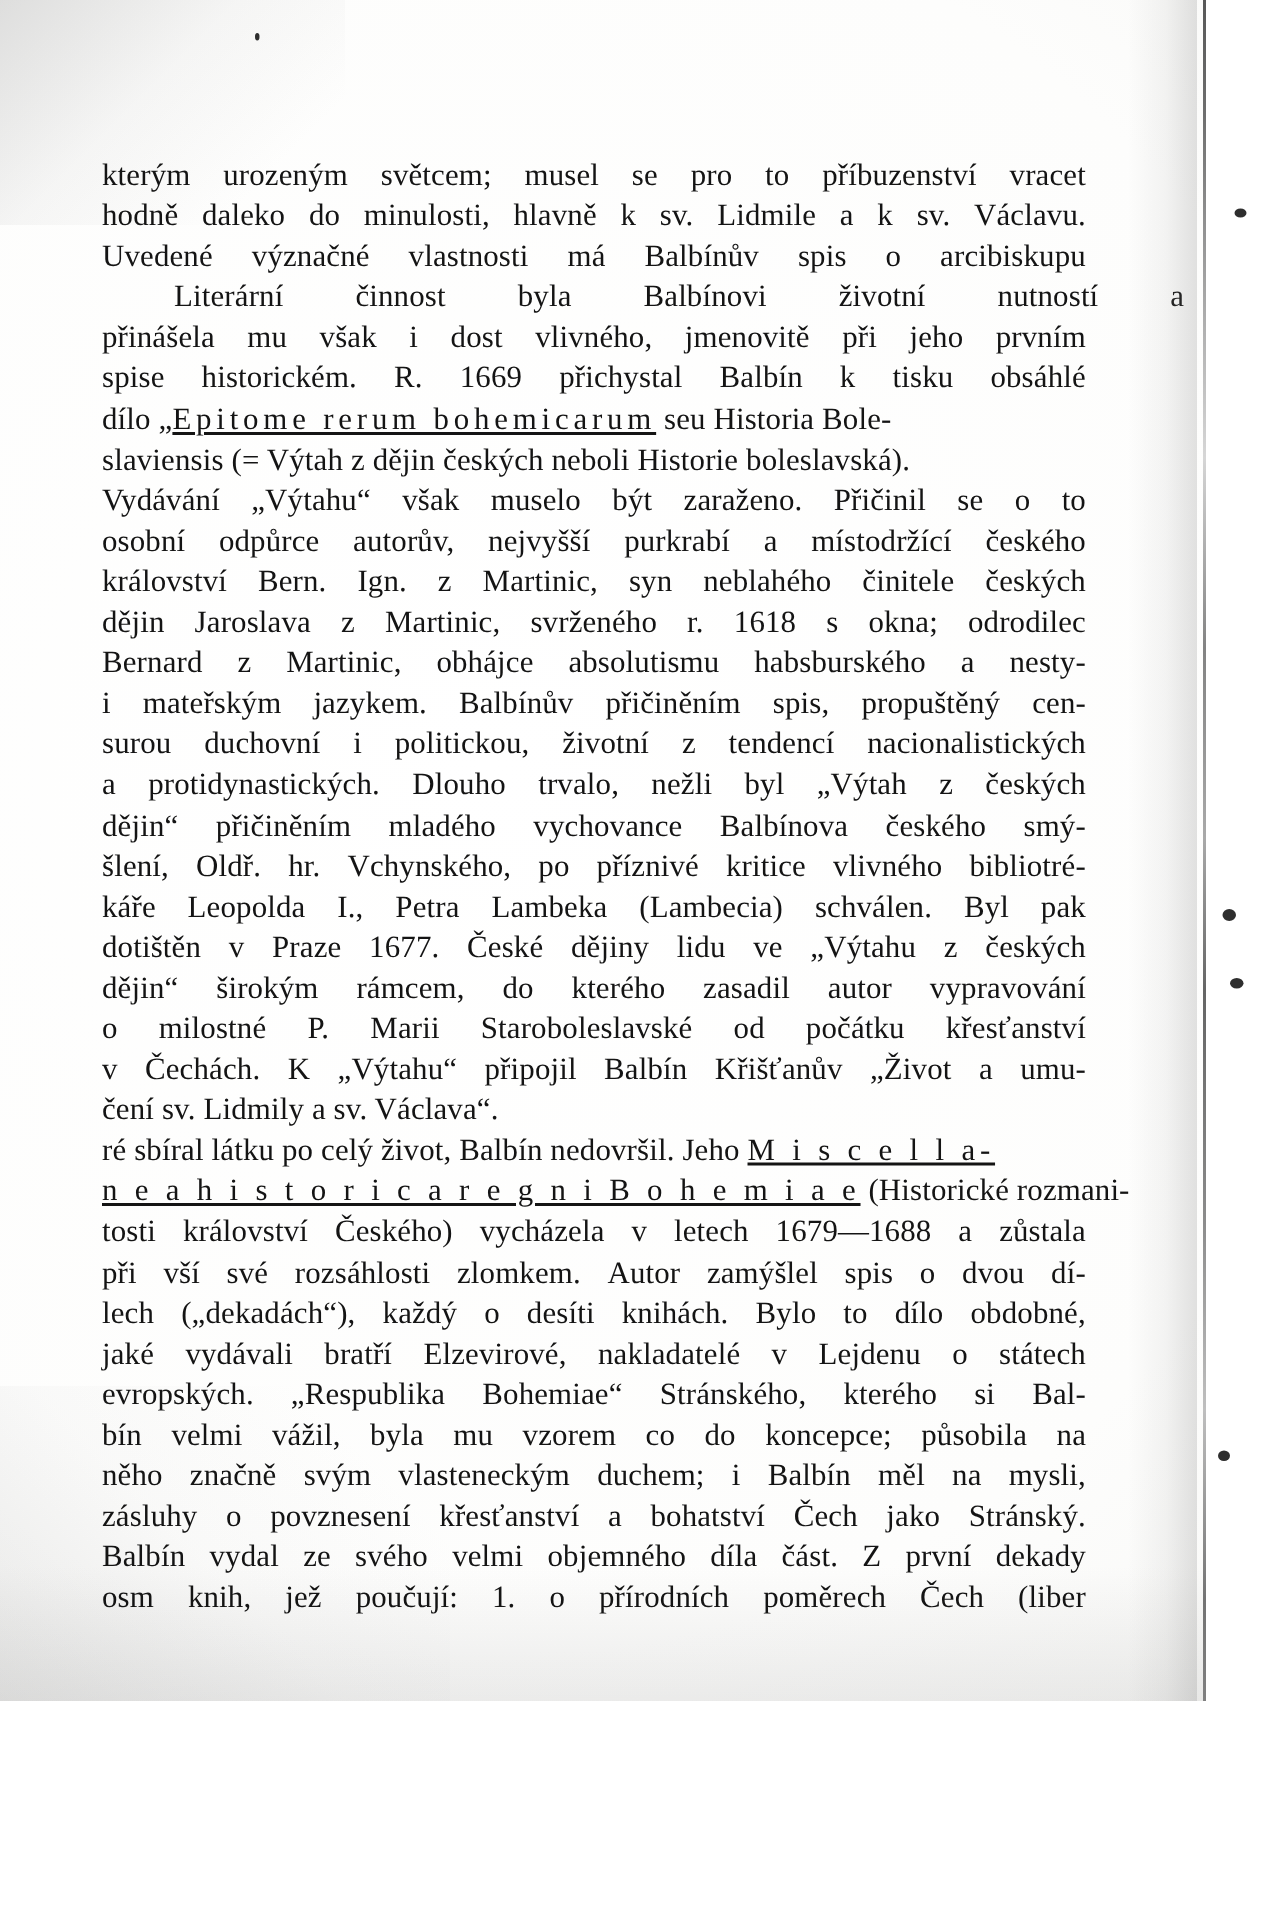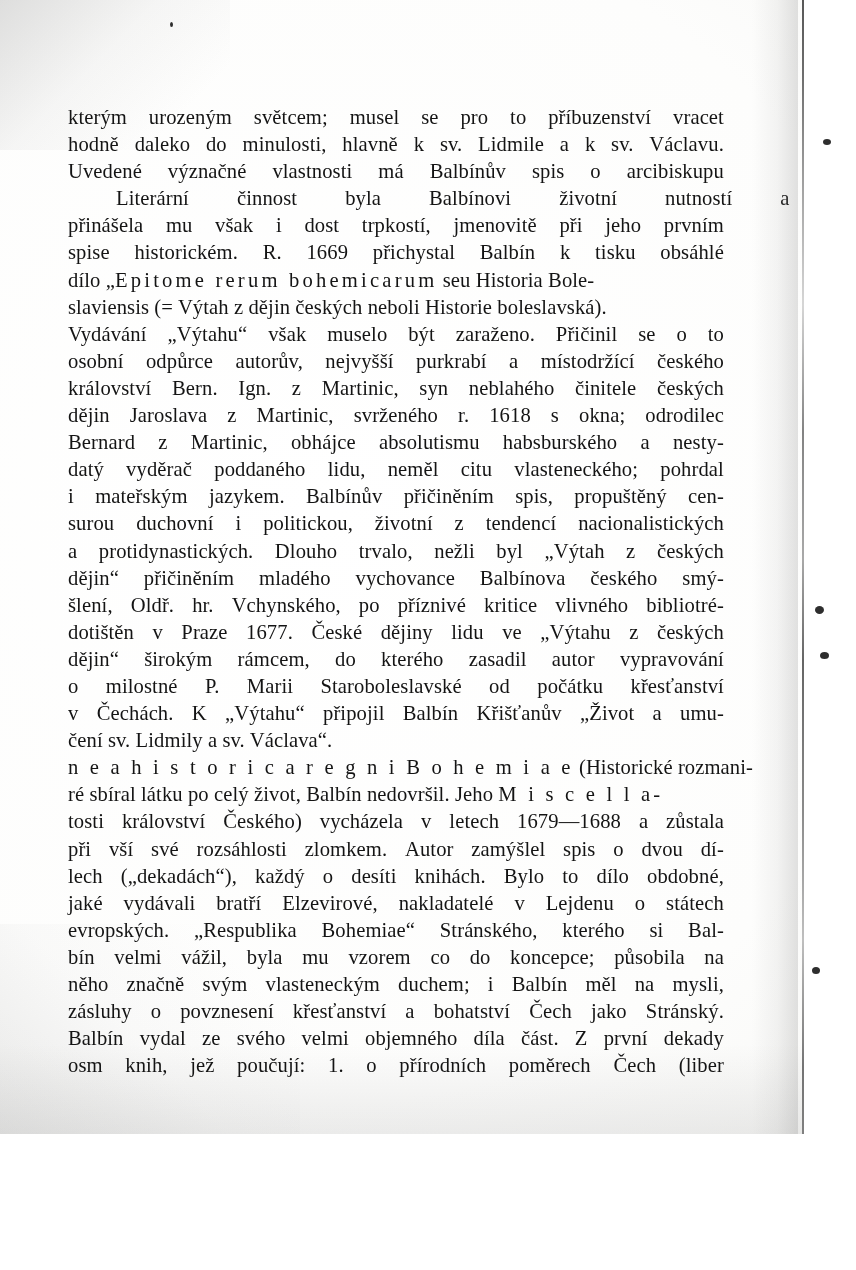--- a/index.html
+++ b/index.html
@@ -104,21 +104,21 @@
     justify-content: space-between;
     width: 656px;
   }
   .ln.j > .w { white-space: pre; }
   
   .ln.l {
     display: block;
   }
   .ln.ind.l, .ln.ind.j { padding-left: 0; gap: 48px; }
   .ln .indent { display: inline-block; width: 38px; }
-  .sp { letter-spacing: 3.2px; }
+  .sp { letter-spacing: 3.2px; text-decoration: underline; }
 
   .pagenum {
     position: absolute;
     left: 60px;
     top: 1218px;
     font-size: 20px;
     color: #a16207;
     letter-spacing: 0.6px;
   }
 </style>
@@ -178,21 +178,21 @@
         <span class="w">nutností</span>
         <span class="w">a</span>
         <span class="w">potěšením,</span>
       </div>
       <div class="ln j">
         <span class="w">přinášela</span>
         <span class="w">mu</span>
         <span class="w">však</span>
         <span class="w">i</span>
         <span class="w">dost</span>
-        <span class="w">trpkostí,</span>
+        <span class="w">vlivného,</span>
         <span class="w">jmenovitě</span>
         <span class="w">při</span>
         <span class="w">jeho</span>
         <span class="w">prvním</span>
       </div>
       <div class="ln j">
         <span class="w">spise</span>
         <span class="w">historickém.</span>
         <span class="w">R.</span>
         <span class="w">1669</span>
@@ -253,30 +253,20 @@
         <span class="w">Bernard</span>
         <span class="w">z</span>
         <span class="w">Martinic,</span>
         <span class="w">obhájce</span>
         <span class="w">absolutismu</span>
         <span class="w">habsburského</span>
         <span class="w">a</span>
         <span class="w">nesty-</span>
       </div>
       <div class="ln j">
-        <span class="w">datý</span>
-        <span class="w">vyděrač</span>
-        <span class="w">poddaného</span>
-        <span class="w">lidu,</span>
-        <span class="w">neměl</span>
-        <span class="w">citu</span>
-        <span class="w">vlasteneckého;</span>
-        <span class="w">pohrdal</span>
-      </div>
-      <div class="ln j">
         <span class="w">i</span>
         <span class="w">mateřským</span>
         <span class="w">jazykem.</span>
         <span class="w">Balbínův</span>
         <span class="w">přičiněním</span>
         <span class="w">spis,</span>
         <span class="w">propuštěný</span>
         <span class="w">cen-</span>
       </div>
       <div class="ln j">
@@ -312,20 +302,31 @@
       <div class="ln j">
         <span class="w">šlení,</span>
         <span class="w">Oldř.</span>
         <span class="w">hr.</span>
         <span class="w">Vchynského,</span>
         <span class="w">po</span>
         <span class="w">příznivé</span>
         <span class="w">kritice</span>
         <span class="w">vlivného</span>
         <span class="w">bibliotré-</span>
+      </div>
+      <div class="ln j">
+        <span class="w">káře</span>
+        <span class="w">Leopolda</span>
+        <span class="w">I.,</span>
+        <span class="w">Petra</span>
+        <span class="w">Lambeka</span>
+        <span class="w">(Lambecia)</span>
+        <span class="w">schválen.</span>
+        <span class="w">Byl</span>
+        <span class="w">pak</span>
       </div>
       <div class="ln j">
         <span class="w">dotištěn</span>
         <span class="w">v</span>
         <span class="w">Praze</span>
         <span class="w">1677.</span>
         <span class="w">České</span>
         <span class="w">dějiny</span>
         <span class="w">lidu</span>
         <span class="w">ve</span>
@@ -359,22 +360,22 @@
         <span class="w">K</span>
         <span class="w">„Výtahu“</span>
         <span class="w">připojil</span>
         <span class="w">Balbín</span>
         <span class="w">Křišťanův</span>
         <span class="w">„Život</span>
         <span class="w">a</span>
         <span class="w">umu-</span>
       </div>
       <div class="ln l"><span>čení sv. Lidmily a sv. Václava“.</span></div>
+      <div class="ln l"><span>ré sbíral látku po celý život, Balbín nedovršil. Jeho </span><span class="sp">M i s c e l l a-</span></div>
       <div class="ln l"><span class="sp">n e a   h i s t o r i c a   r e g n i   B o h e m i a e</span><span> (Historické rozmani-</span></div>
-      <div class="ln l"><span>ré sbíral látku po celý život, Balbín nedovršil. Jeho </span><span class="sp">M i s c e l l a-</span></div>
       <div class="ln j">
         <span class="w">tosti</span>
         <span class="w">království</span>
         <span class="w">Českého)</span>
         <span class="w">vycházela</span>
         <span class="w">v</span>
         <span class="w">letech</span>
         <span class="w">1679—1688</span>
         <span class="w">a</span>
         <span class="w">zůstala</span>

